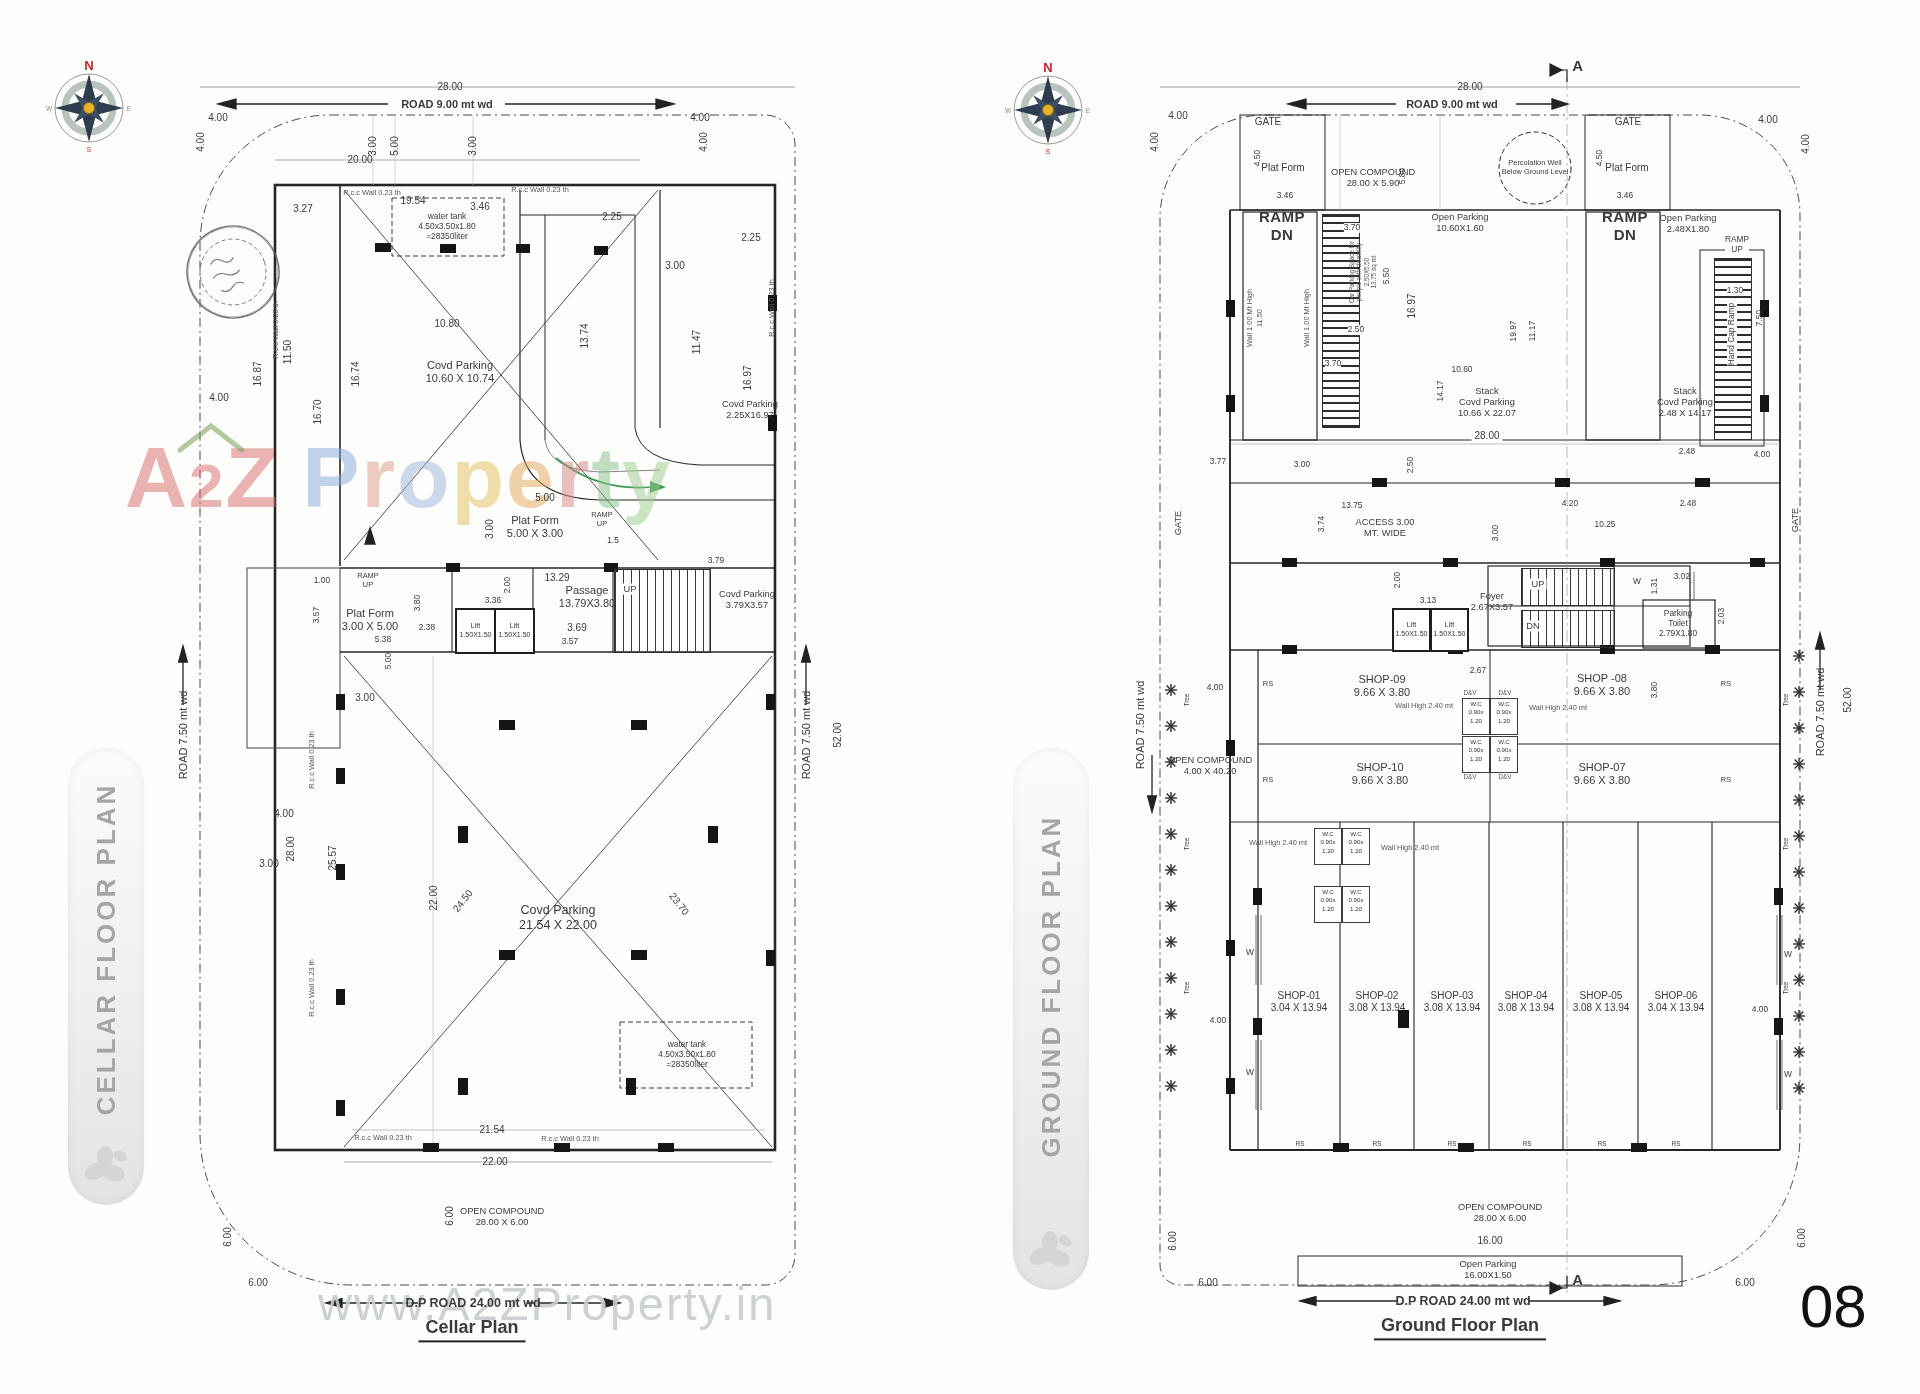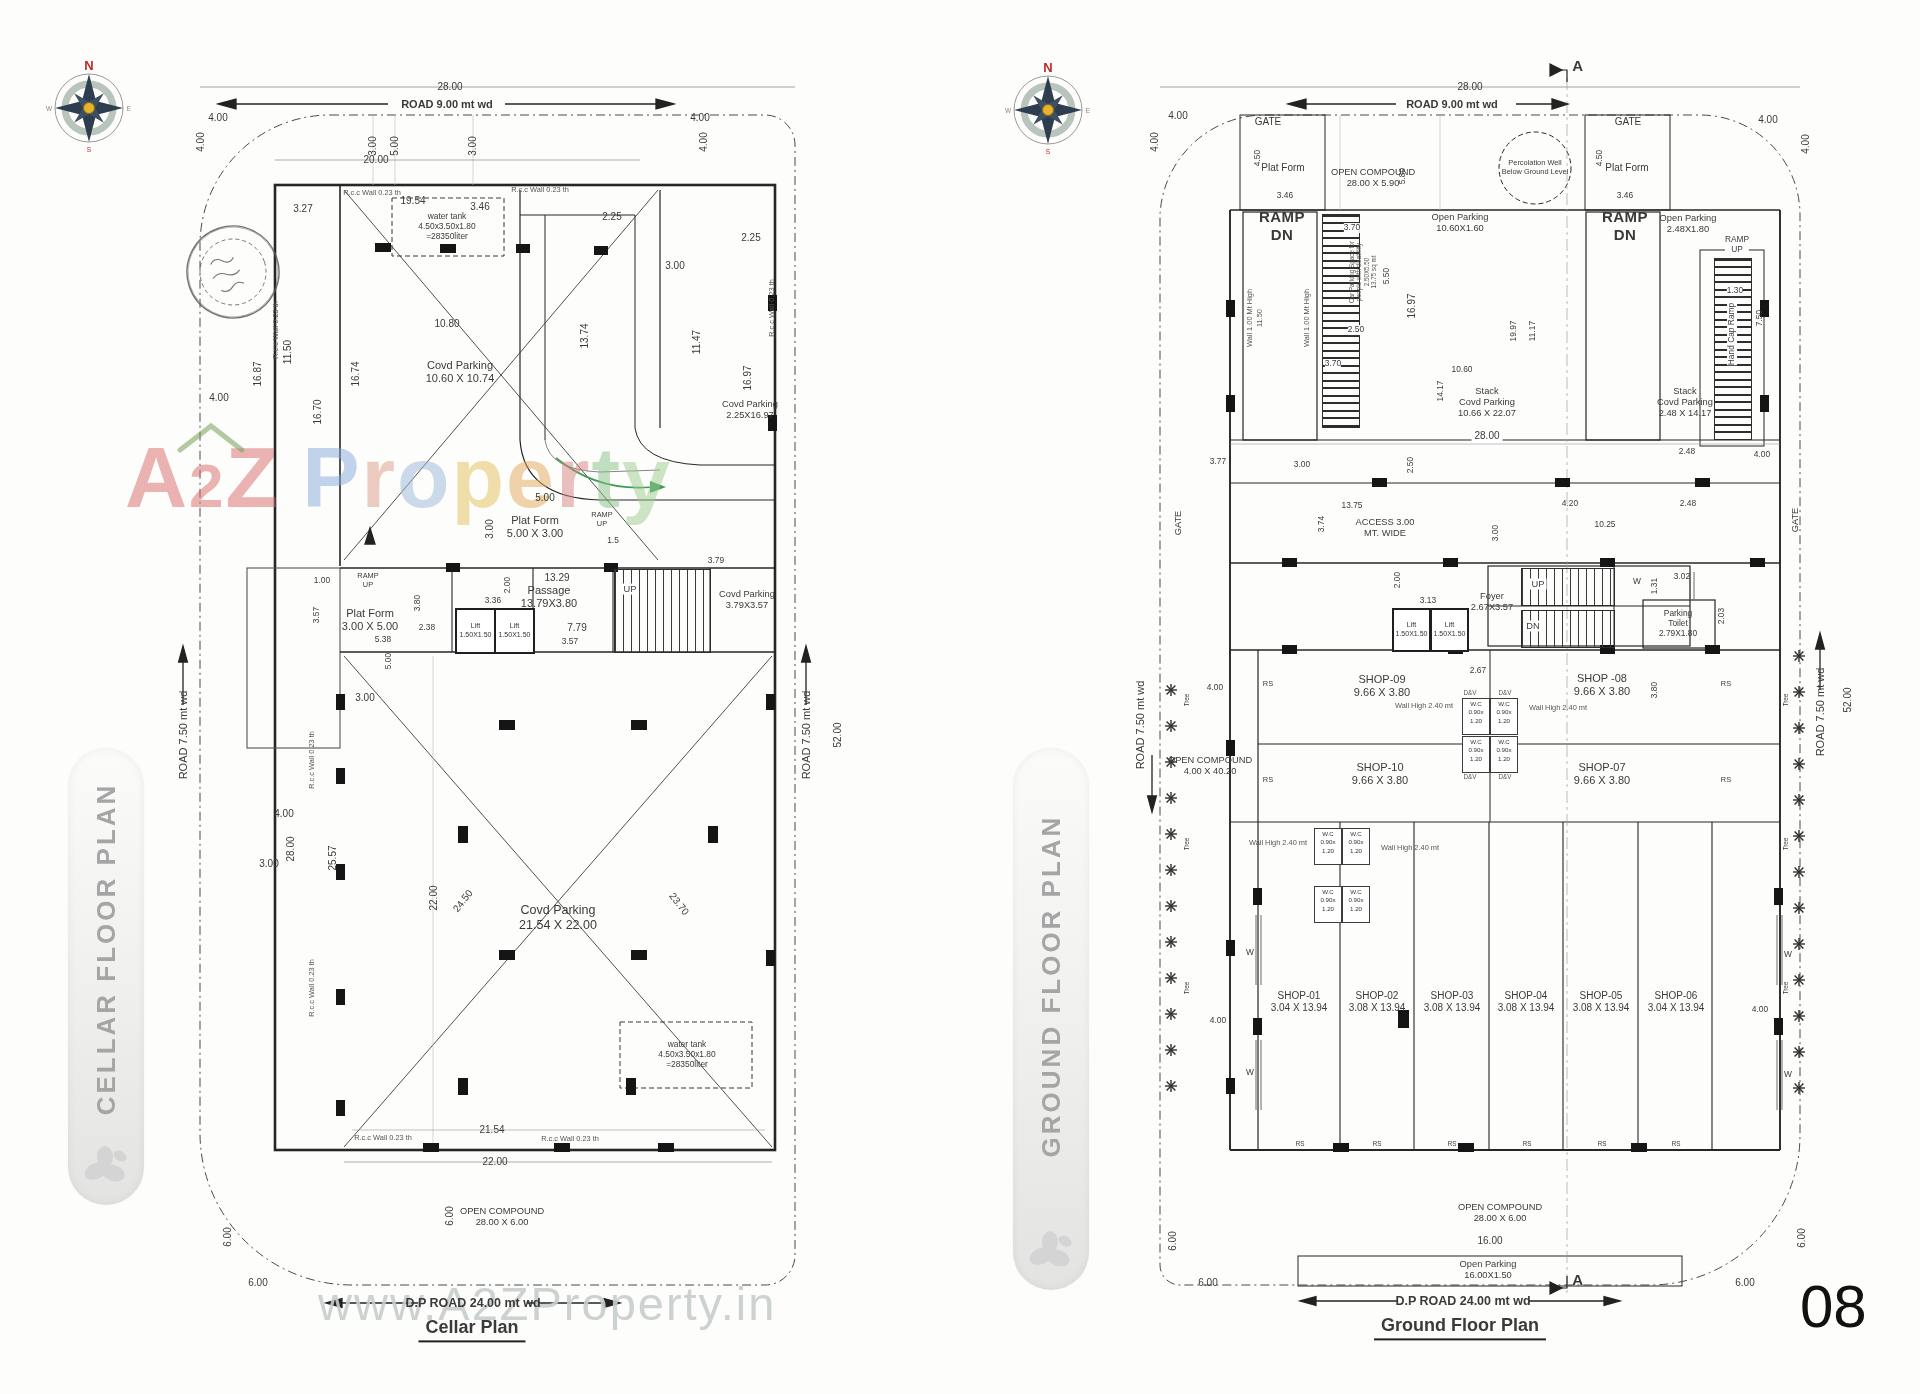--- a/index.html
+++ b/index.html
@@ -393,21 +393,21 @@
       <span>0.90x</span>
       <span>1.20</span>
     </div>
 
 <div class="l" style="left:450px;top:87px">28.00</div>
 <div class="l s11" style="left:447px;top:104px;font-weight:bold">ROAD 9.00 mt wd</div>
 <div class="l" style="left:218px;top:118px">4.00</div>
 <div class="l" style="left:700px;top:118px">4.00</div>
 <div class="l v" style="left:201px;top:142px">4.00</div>
 <div class="l v" style="left:704px;top:142px">4.00</div>
-<div class="l" style="left:376px;top:160px">20.00</div>
+<div class="l" style="left:360px;top:160px">20.00</div>
 <div class="l v" style="left:373px;top:146px">3.00</div>
 <div class="l v" style="left:395px;top:146px">5.00</div>
 <div class="l v" style="left:473px;top:146px">3.00</div>
 <div class="l s7 gr" style="left:372px;top:193px">R.c.c Wall 0.23 th</div>
 <div class="l" style="left:413px;top:201px">19.54</div>
 <div class="l s7 gr" style="left:540px;top:190px">R.c.c Wall 0.23 th</div>
 <div class="l" style="left:303px;top:209px">3.27</div>
 <div class="l v s8" style="left:323px;top:198px"></div>
 <div class="l" style="left:480px;top:207px">3.46</div>
 <div class="l" style="left:612px;top:217px">2.25</div>
@@ -446,29 +446,29 @@
 <div class="l s7" style="left:602px;top:520px">
       <span>RAMP</span>
       <span>UP</span>
     </div>
 <div class="l s8" style="left:613px;top:541px">1.5</div>
 <div class="l s7" style="left:368px;top:581px">
       <span>RAMP</span>
       <span>UP</span>
     </div>
 <div class="l" style="left:557px;top:578px">13.29</div>
-<div class="l s11" style="left:549px;top:597px">
+<div class="l s11" style="left:587px;top:597px">
       <span>Passage</span>
       <span>13.79X3.80</span>
     </div>
 <div class="l v s8" style="left:508px;top:585px">2.00</div>
 <div class="l v s8" style="left:418px;top:603px">3.80</div>
 <div class="l s8" style="left:493px;top:601px">3.36</div>
 <div class="l s8" style="left:427px;top:628px">2.38</div>
-<div class="l" style="left:577px;top:628px">7.79</div>
+<div class="l" style="left:577px;top:628px">3.69</div>
 <div class="l s8" style="left:570px;top:642px">3.57</div>
 <div class="l s8" style="left:383px;top:640px">5.38</div>
 <div class="l s11" style="left:370px;top:620px">
       <span>Plat Form</span>
       <span>3.00 X 5.00</span>
     </div>
 <div class="l s8" style="left:322px;top:581px">1.00</div>
 <div class="l v s8" style="left:317px;top:615px">3.57</div>
 <div class="l v s8" style="left:389px;top:661px">5.00</div>
 <div class="l s9" style="left:630px;top:589px;background:#fff;padding:0 2px">UP</div>

